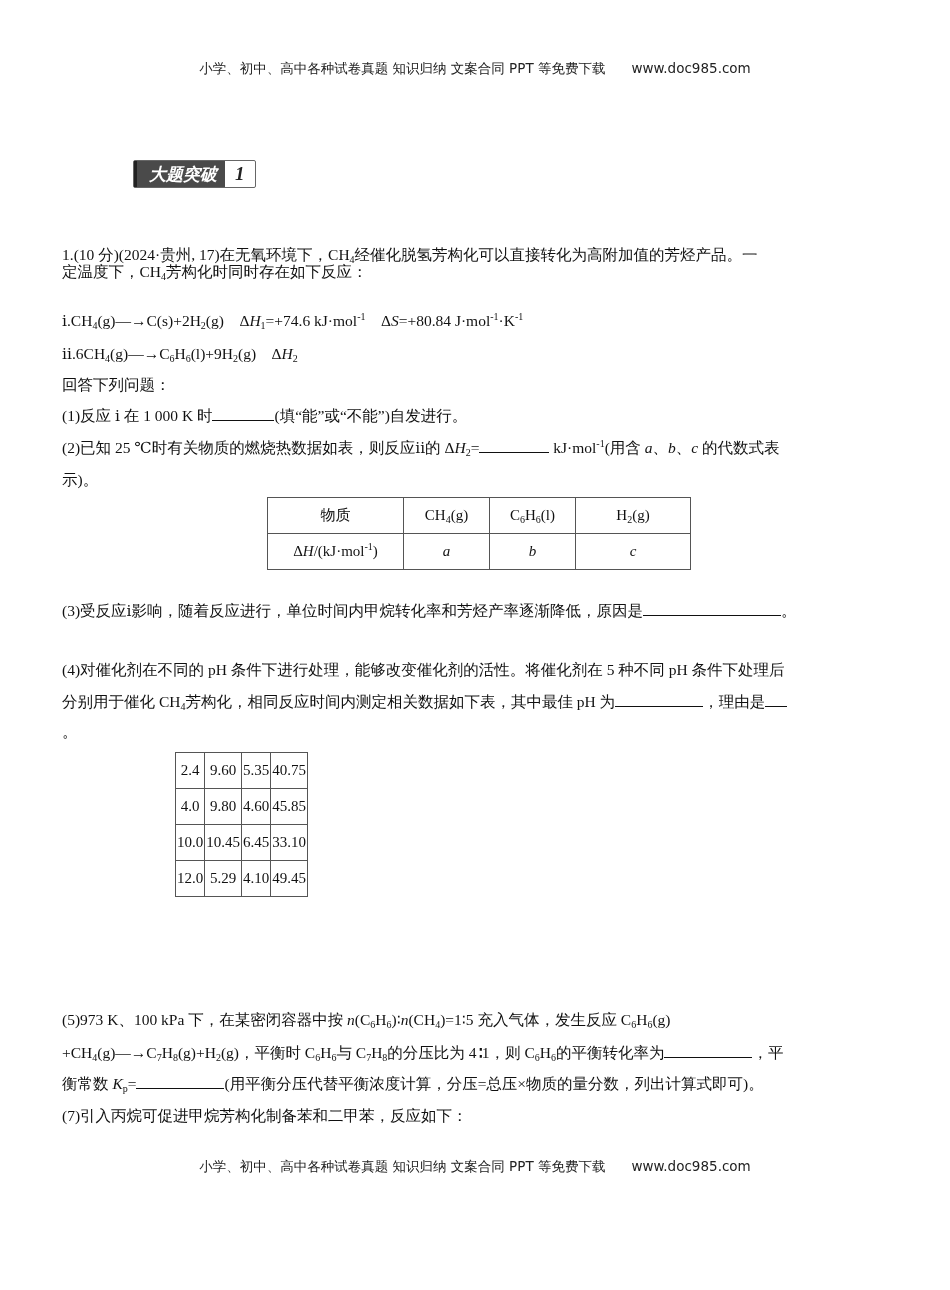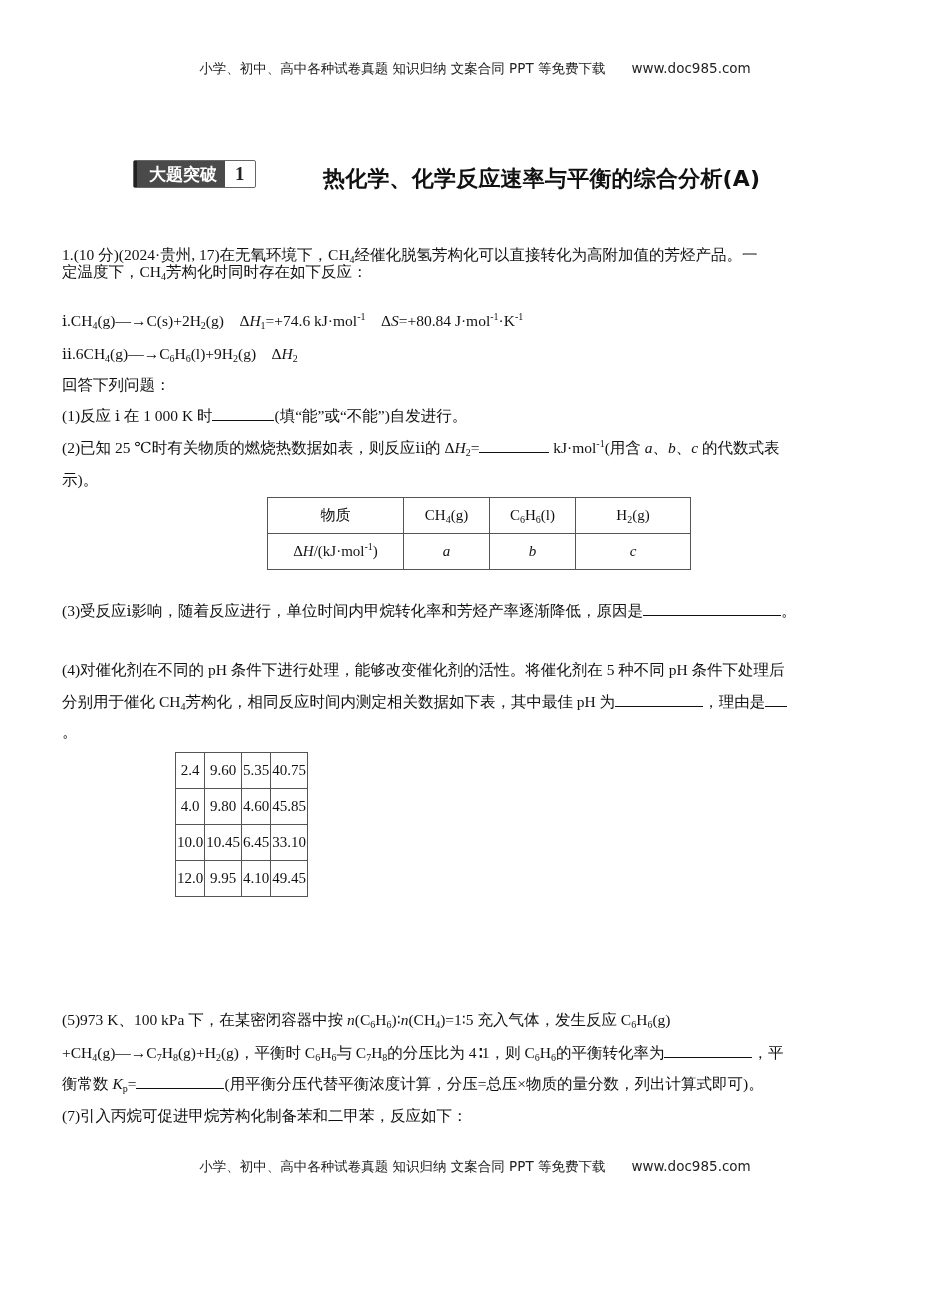--- a/index.html
+++ b/index.html
@@ -6,21 +6,21 @@
   body { width: 950px; height: 1290px; position: relative; overflow: hidden;
          font-family: "Liberation Serif", "DejaVu Serif", serif; color: #111; }
   .hdr, .ftr { position: absolute; left: 0; width: 950px; text-align: center;
                font-family: "DejaVu Sans", "Liberation Sans", sans-serif; font-size: 13.5px; color: #222; }
   .hdr { top: 60px; }
   .ftr { top: 1158px; }
   .hdr .url, .ftr .url { margin-left: 26px; }
 
   .title-row { position: absolute; top: 158px; left: 133px; width: 700px; height: 36px; }
   .badge { position: absolute; left: 0; top: 2px; height: 26px; border: 1px solid #666; border-radius: 2px;
-           display: flex; align-items: flex-start; background: #fff; }
+           display: flex; align-items: flex-start; background: #fff; font-style: italic; }
   .badge .lbl { background: #4a4a4a; color: #fff; font-family: "DejaVu Sans", sans-serif; font-weight: bold;
                 font-size: 17px; padding: 0 8px 0 12px; line-height: 26px; border-left: 3px solid #222; }
   .badge .num { color: #222; font-weight: bold; font-size: 19px; padding: 0 10px; line-height: 26px;
                 font-family: "Liberation Serif", serif; }
   .title { position: absolute; left: 190px; top: 6px; font-size: 22px; font-weight: bold;
            font-family: "DejaVu Sans", "Liberation Serif", serif; letter-spacing: 0.2px; }
 
   .p { position: absolute; left: 62px; font-size: 15.5px; line-height: 20px; white-space: nowrap; }
   sub { font-size: 10px; vertical-align: -3px; line-height: 0; }
   sup { font-size: 10px; vertical-align: 6px; line-height: 0; }
@@ -40,21 +40,20 @@
 
 <div class="hdr">
   <span>小学、初中、高中各种试卷真题  知识归纳  文案合同  PPT 等免费下载</span><span class="url">www.doc985.com</span>
 </div>
 
 <div class="title-row">
   <div class="badge">
     <span class="lbl">大题突破</span>
     <span class="num">1</span>
   </div>
-  <div class="title">热化学、化学反应速率与平衡的综合分析(A)</div>
 </div>
 
 <div class="p" style="top:245px;">1.(10 分)(2024·贵州, 17)在无氧环境下，CH<sub>4</sub>经催化脱氢芳构化可以直接转化为高附加值的芳烃产品。一</div>
 <div class="p" style="top:262px;">定温度下，CH<sub>4</sub>芳构化时同时存在如下反应：</div>
 <div class="p" style="top:311px;">ⅰ.CH<sub>4</sub>(g)—→C(s)+2H<sub>2</sub>(g) &nbsp;&nbsp; Δ<i>H</i><sub>1</sub>=+74.6 kJ·mol<sup>-1</sup> &nbsp;&nbsp; Δ<i>S</i>=+80.84 J·mol<sup>-1</sup>·K<sup>-1</sup></div>
 <div class="p" style="top:344px;">ⅱ.6CH<sub>4</sub>(g)—→C<sub>6</sub>H<sub>6</sub>(l)+9H<sub>2</sub>(g) &nbsp;&nbsp; Δ<i>H</i><sub>2</sub></div>
 <div class="p" style="top:375px;">回答下列问题：</div>
 <div class="p" style="top:406px;"><span>(1)反应  ⅰ  在 1 000 K 时</span><span class="blank" style="width:62px;"></span><span>(填“能”或“不能”)自发进行。</span></div>
 <div class="p" style="top:438px;">(2)已知 25 ℃时有关物质的燃烧热数据如表，则反应ⅱ的 Δ<i>H</i><sub>2</sub>=<span class="blank" style="width:70px;"></span> kJ·mol<sup>-1</sup>(用含 <i>a</i>、<i>b</i>、<i>c</i> 的代数式表</div>
 <div class="p" style="top:470px;">示)。</div>
@@ -97,21 +96,21 @@
         <td>45.85</td>
   </tr>
   <tr>
     <td>10.0</td>
         <td>10.45</td>
         <td>6.45</td>
         <td>33.10</td>
   </tr>
   <tr>
     <td>12.0</td>
-        <td>9.95</td>
+        <td>5.29</td>
         <td>4.10</td>
         <td>49.45</td>
   </tr>
 </tbody>
   </table>
 
 <div class="p" style="top:1010px;">(5)973 K、100 kPa 下，在某密闭容器中按 <i>n</i>(C<sub>6</sub>H<sub>6</sub>)∶<i>n</i>(CH<sub>4</sub>)=1∶5 充入气体，发生反应 C<sub>6</sub>H<sub>6</sub>(g)</div>
 <div class="p" style="top:1043px;">+CH<sub>4</sub>(g)—→C<sub>7</sub>H<sub>8</sub>(g)+H<sub>2</sub>(g)，平衡时 C<sub>6</sub>H<sub>6</sub>与 C<sub>7</sub>H<sub>8</sub>的分压比为 4∶1，则 C<sub>6</sub>H<sub>6</sub>的平衡转化率为<span class="blank" style="width:88px;"></span>，平</div>
 <div class="p" style="top:1074px;">衡常数 <i>K</i><sub>p</sub>=<span class="blank" style="width:88px;"></span><span>(用平衡分压代替平衡浓度计算，分压=总压×物质的量分数，列出计算式即可)。</span></div>
 <div class="p" style="top:1106px;">(7)引入丙烷可促进甲烷芳构化制备苯和二甲苯，反应如下：</div>

